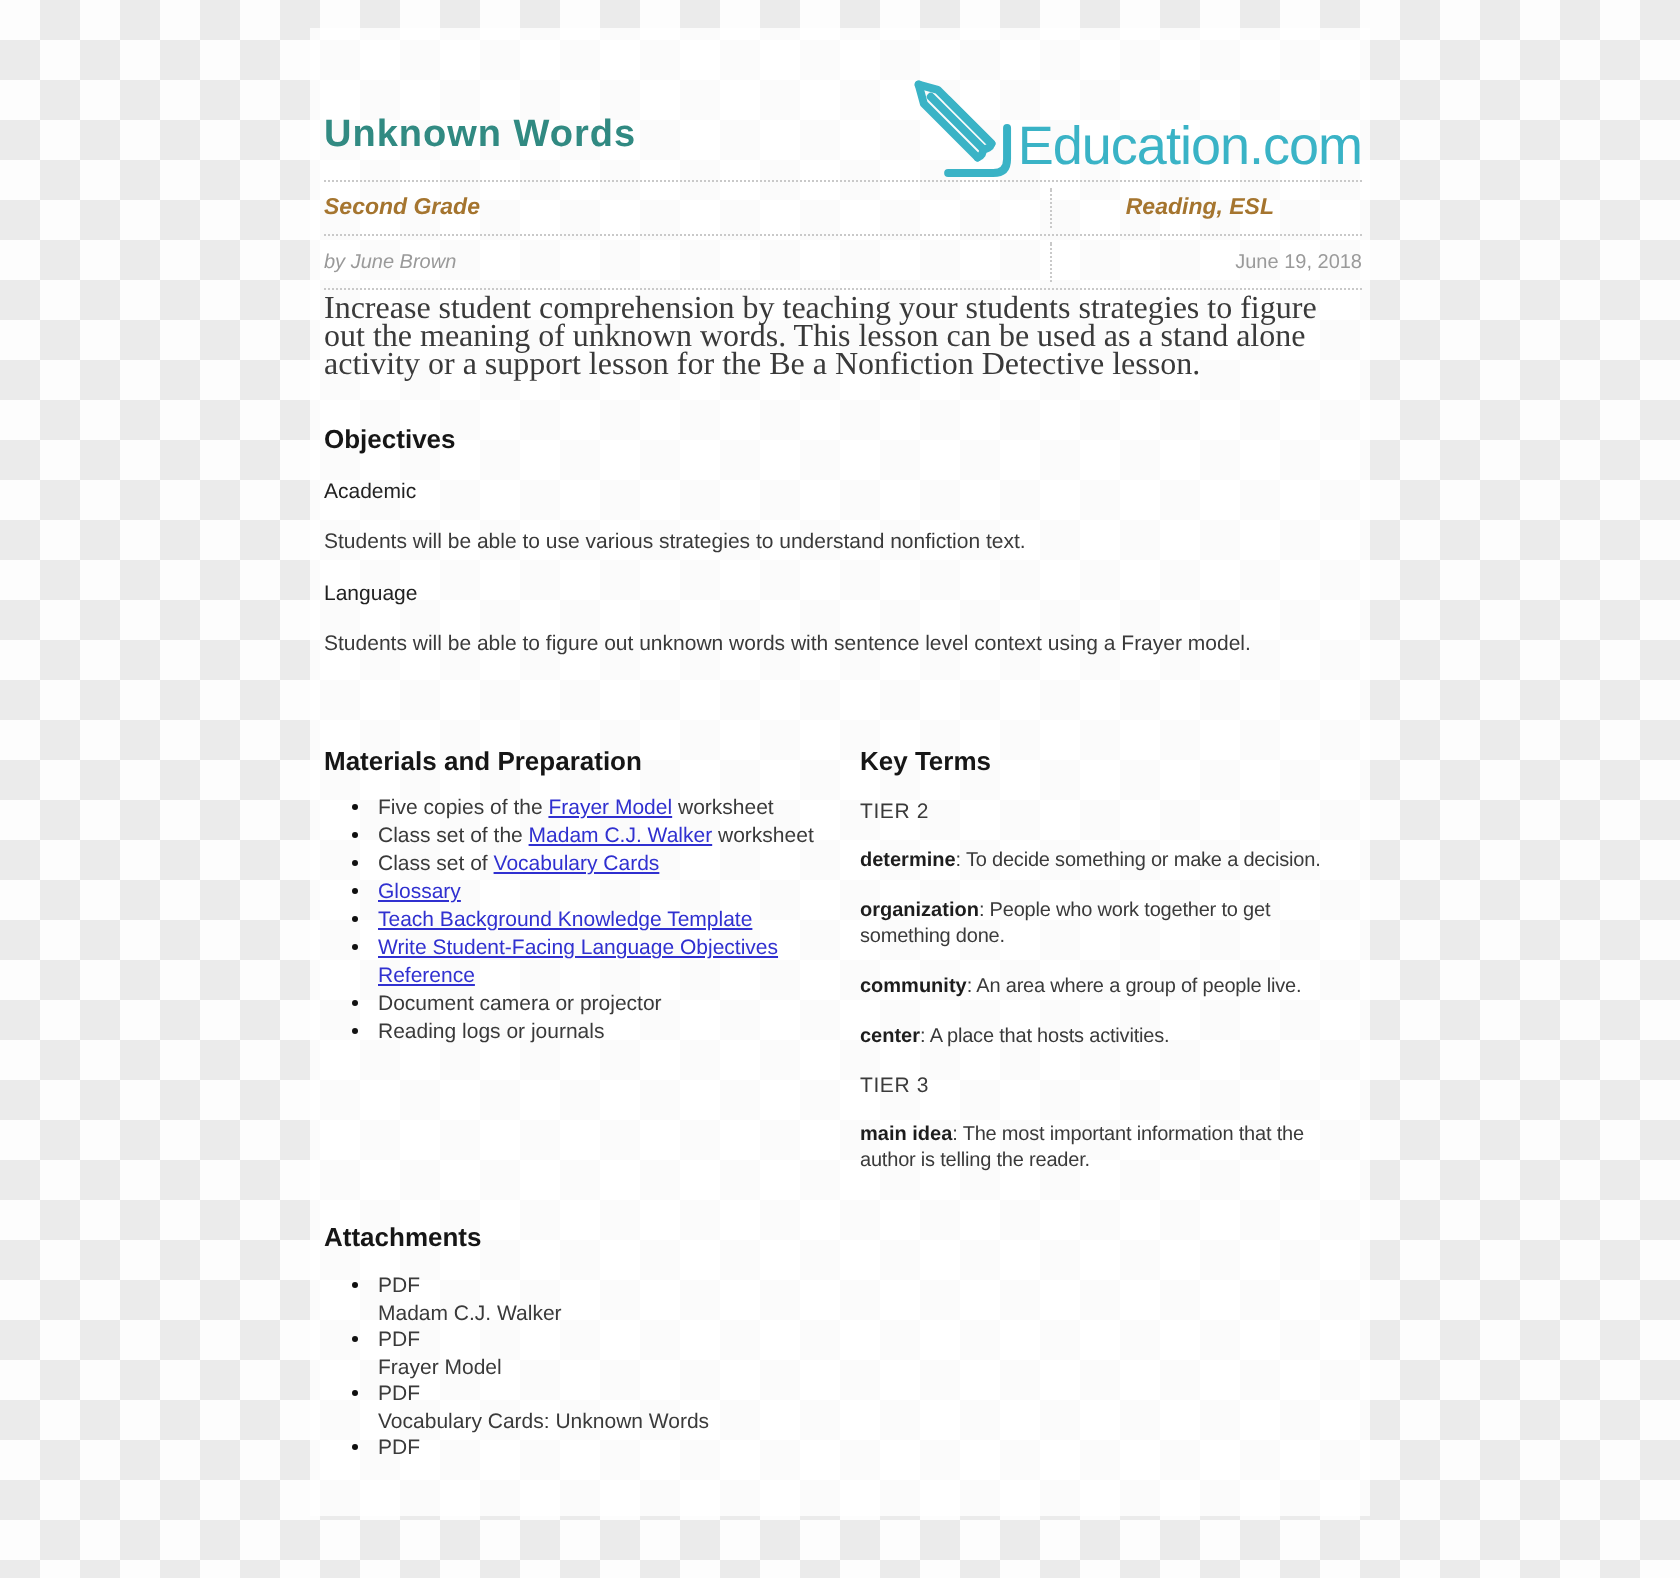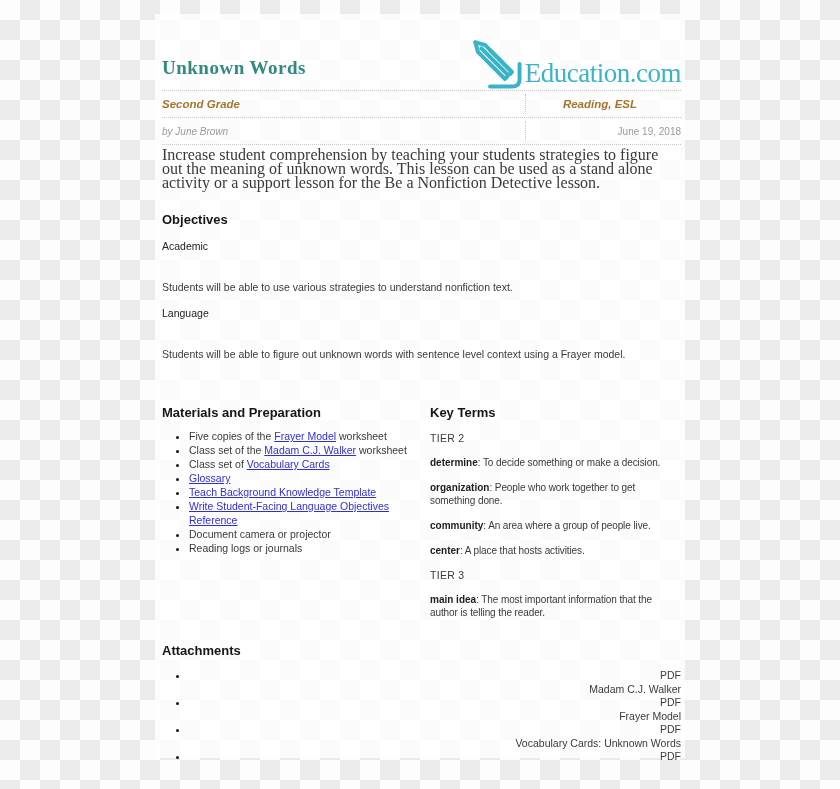--- a/index.html
+++ b/index.html
@@ -10,55 +10,55 @@
     background: repeating-conic-gradient(#ebebeb 0% 25%, #fdfdfd 0% 50%) 0 0 / 40px 40px;
   }
   .doc-panel {
     position:absolute; left:155px; top:14px; width:530px; height:744px;
     background:rgba(255,255,255,0.78);
     padding:0 4px 0 7px;
   }
   .dotted { border-top:1px dotted #c9c9c9; height:0; }
 
   
-  .header-row { display:flex; justify-content:space-between; align-items:flex-end; padding-top:24px; height:76px;font-family:Liberation Serif, serif; }
+  .header-row { display:flex; justify-content:space-between; align-items:flex-end; padding-top:24px; height:76px; }
   .page-title { font-size:19px; font-weight:bold; color:#318a82; letter-spacing:.5px; margin-bottom:11px; }
   .brand { display:flex; align-items:flex-end; }
   .brand svg { display:block; }
   .brand-name { font-size:27px; color:#3ab3c6; letter-spacing:-0.5px; margin-left:2px; margin-bottom:1px; font-weight:500; }
 
   .meta-row { position:relative; display:flex; justify-content:space-between; align-items:center; height:26px; }
   .vdiv { position:absolute; left:363px; top:3px; bottom:3px; border-left:1px dotted #c9c9c9; }
   .grade-row { font-size:11.5px; font-weight:bold; font-style:italic; color:#a5752f; }
   .grade-row .right-cell { padding-right:44px; }
   .byline-row { font-size:10px; color:#9a9a9a; }
   .byline-row .byline { font-style:italic; }
 
   
   .intro { margin-top:3px; font-size:16px; line-height:14px; color:#3a3a3a;font-family:Liberation Serif, serif; }
   h2 { font-size:13px; font-weight:bold; color:#161616; line-height:15px;margin-top:20px; }
   .objectives-heading { margin-top:22px; }
   h3 { font-size:10.5px; font-weight:normal; color:#222; margin-top:13px; }
-  .obj-text { font-size:10.5px; color:#3a3a3a; margin-top:29px; line-height:13px; }
+  .obj-text { font-size:10.5px; color:#3a3a3a; margin-top:13px; line-height:13px; }
 
   .columns { display:flex; margin-top:24px; }
   .col-left  { width:268px; flex:0 0 268px; }
   .col-right { flex:1; min-width:0; }
 
   .materials-list { margin-top:10px; padding-left:27px; }
   .materials-list li { font-size:10.5px; line-height:13.5px; color:#3a3a3a; margin-bottom:0.5px; }
   .materials-list li::marker { color:#111; }
   a.mat-link { color:#3030d0; text-decoration:underline; cursor:pointer; }
 
   .tier-label { font-size:10.5px; color:#3a3a3a; margin-top:12px; letter-spacing:.3px; }
   .kt-entry { font-size:10px; line-height:13px; color:#3a3a3a; margin-top:12px; letter-spacing:-0.1px; }
   .kt-entry b { color:#1d1d1d; letter-spacing:0; }
 
   .attachments { margin-top:24px; }
-  .attachments-list { margin-top:11px; padding-left:27px;text-align:right; }
+  .attachments-list { margin-top:11px; padding-left:27px; }
   .attachments-list li { font-size:10.5px; line-height:13.5px; color:#3a3a3a; }
   .attachments-list li::marker { color:#111; }
 </style>
 </head>
 <body>
 
 <div class="doc-panel">
 
   <div class="header-row">
     <div class="page-title">Unknown Words</div>

